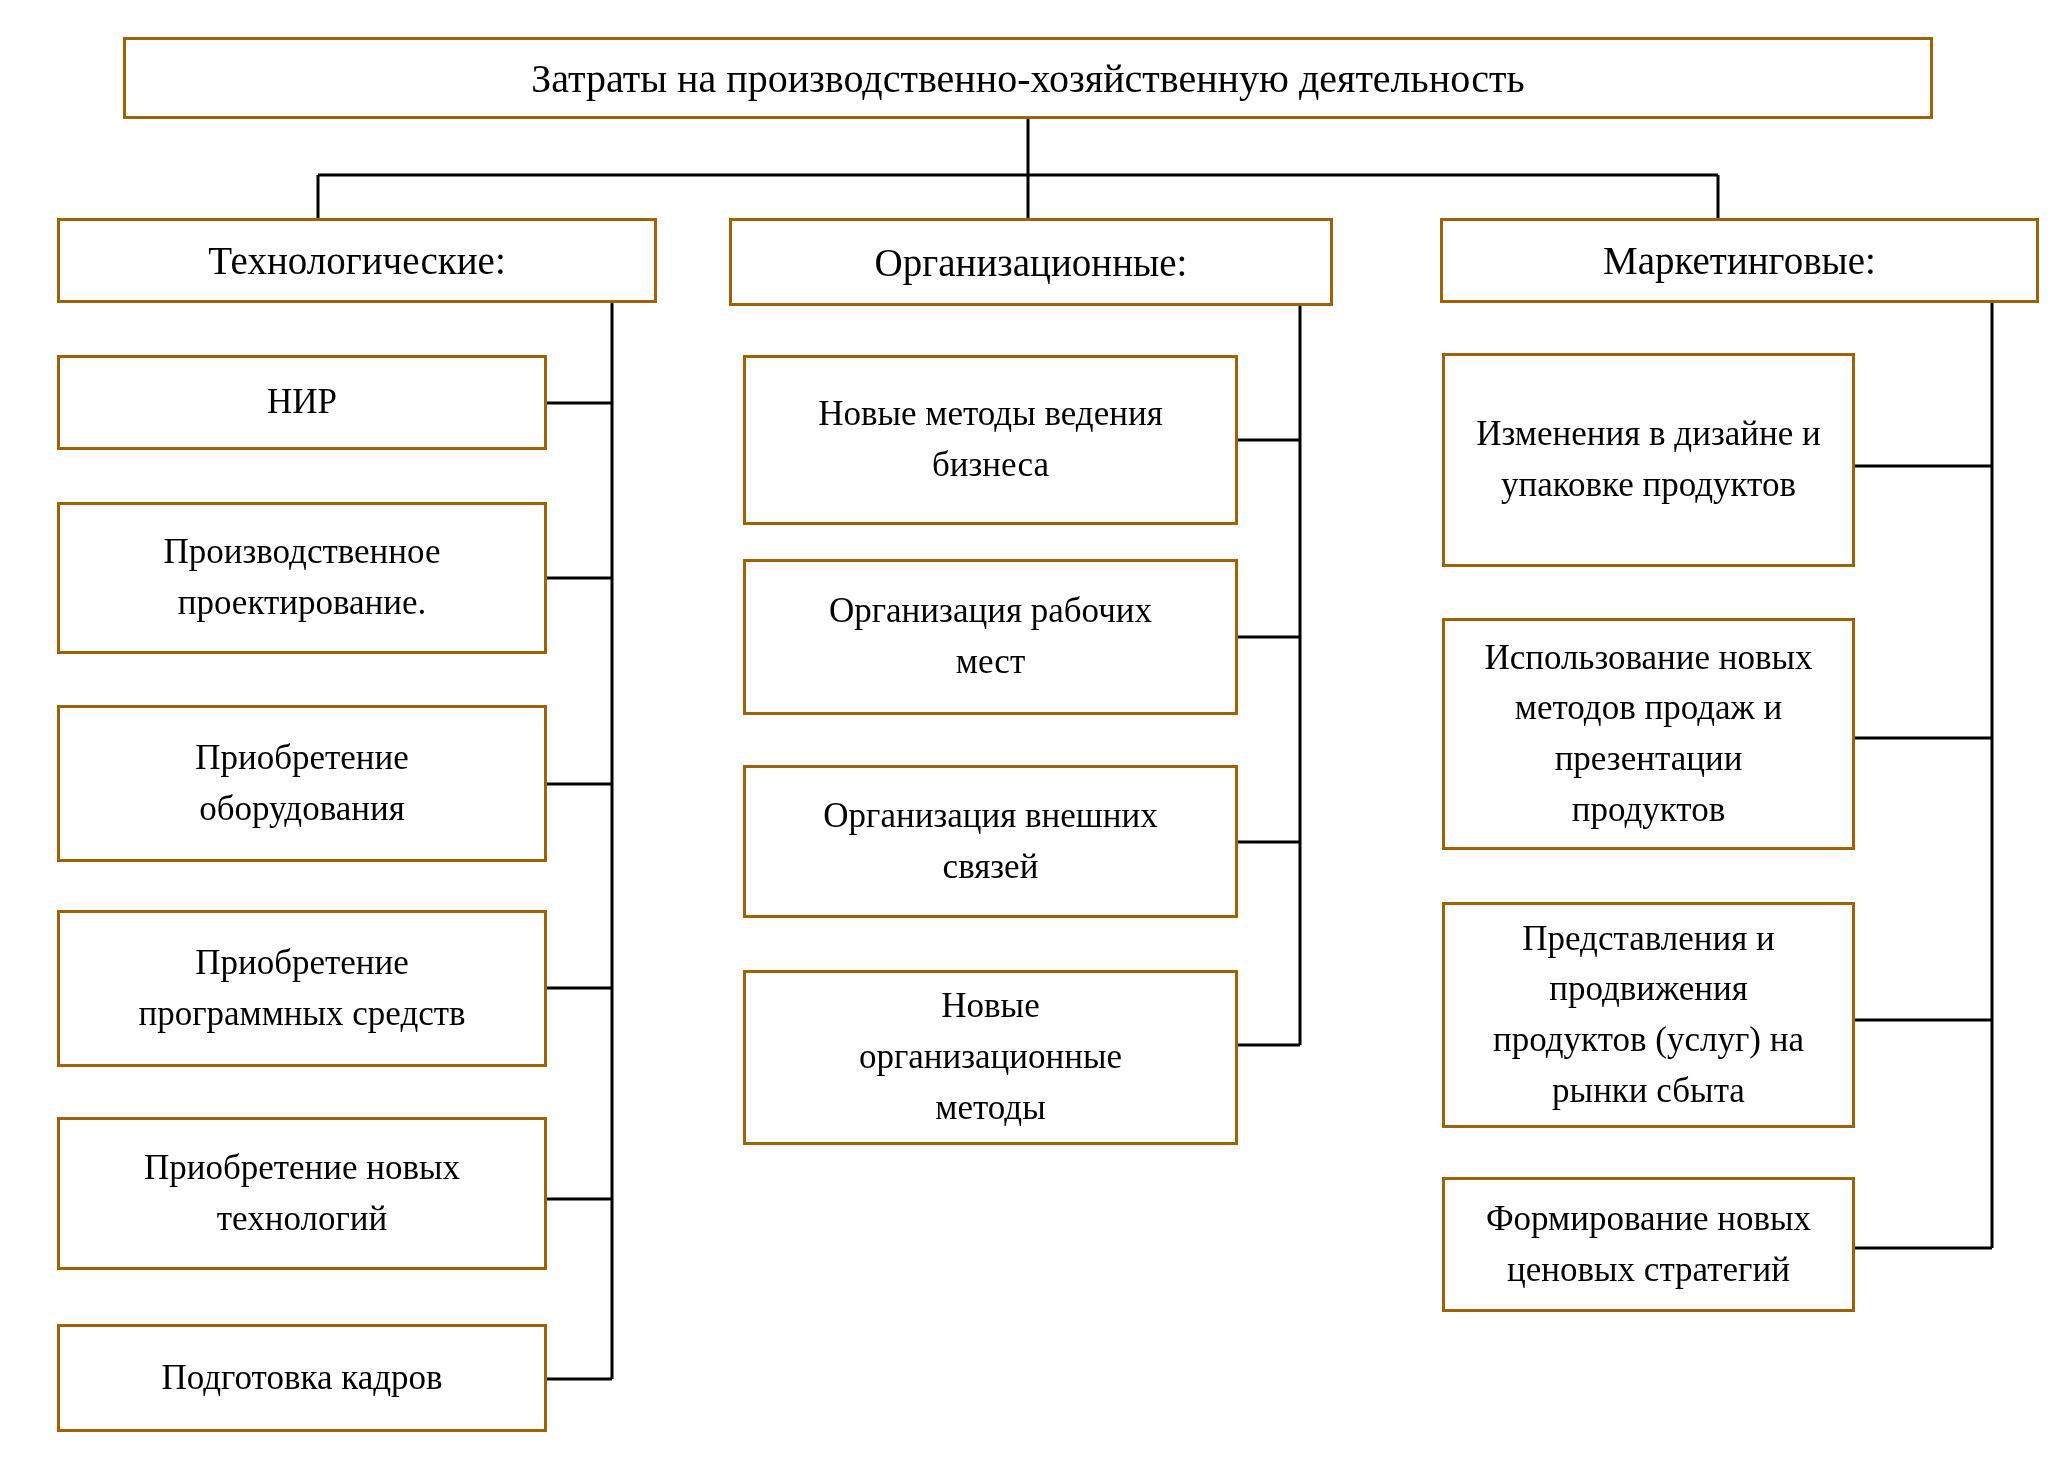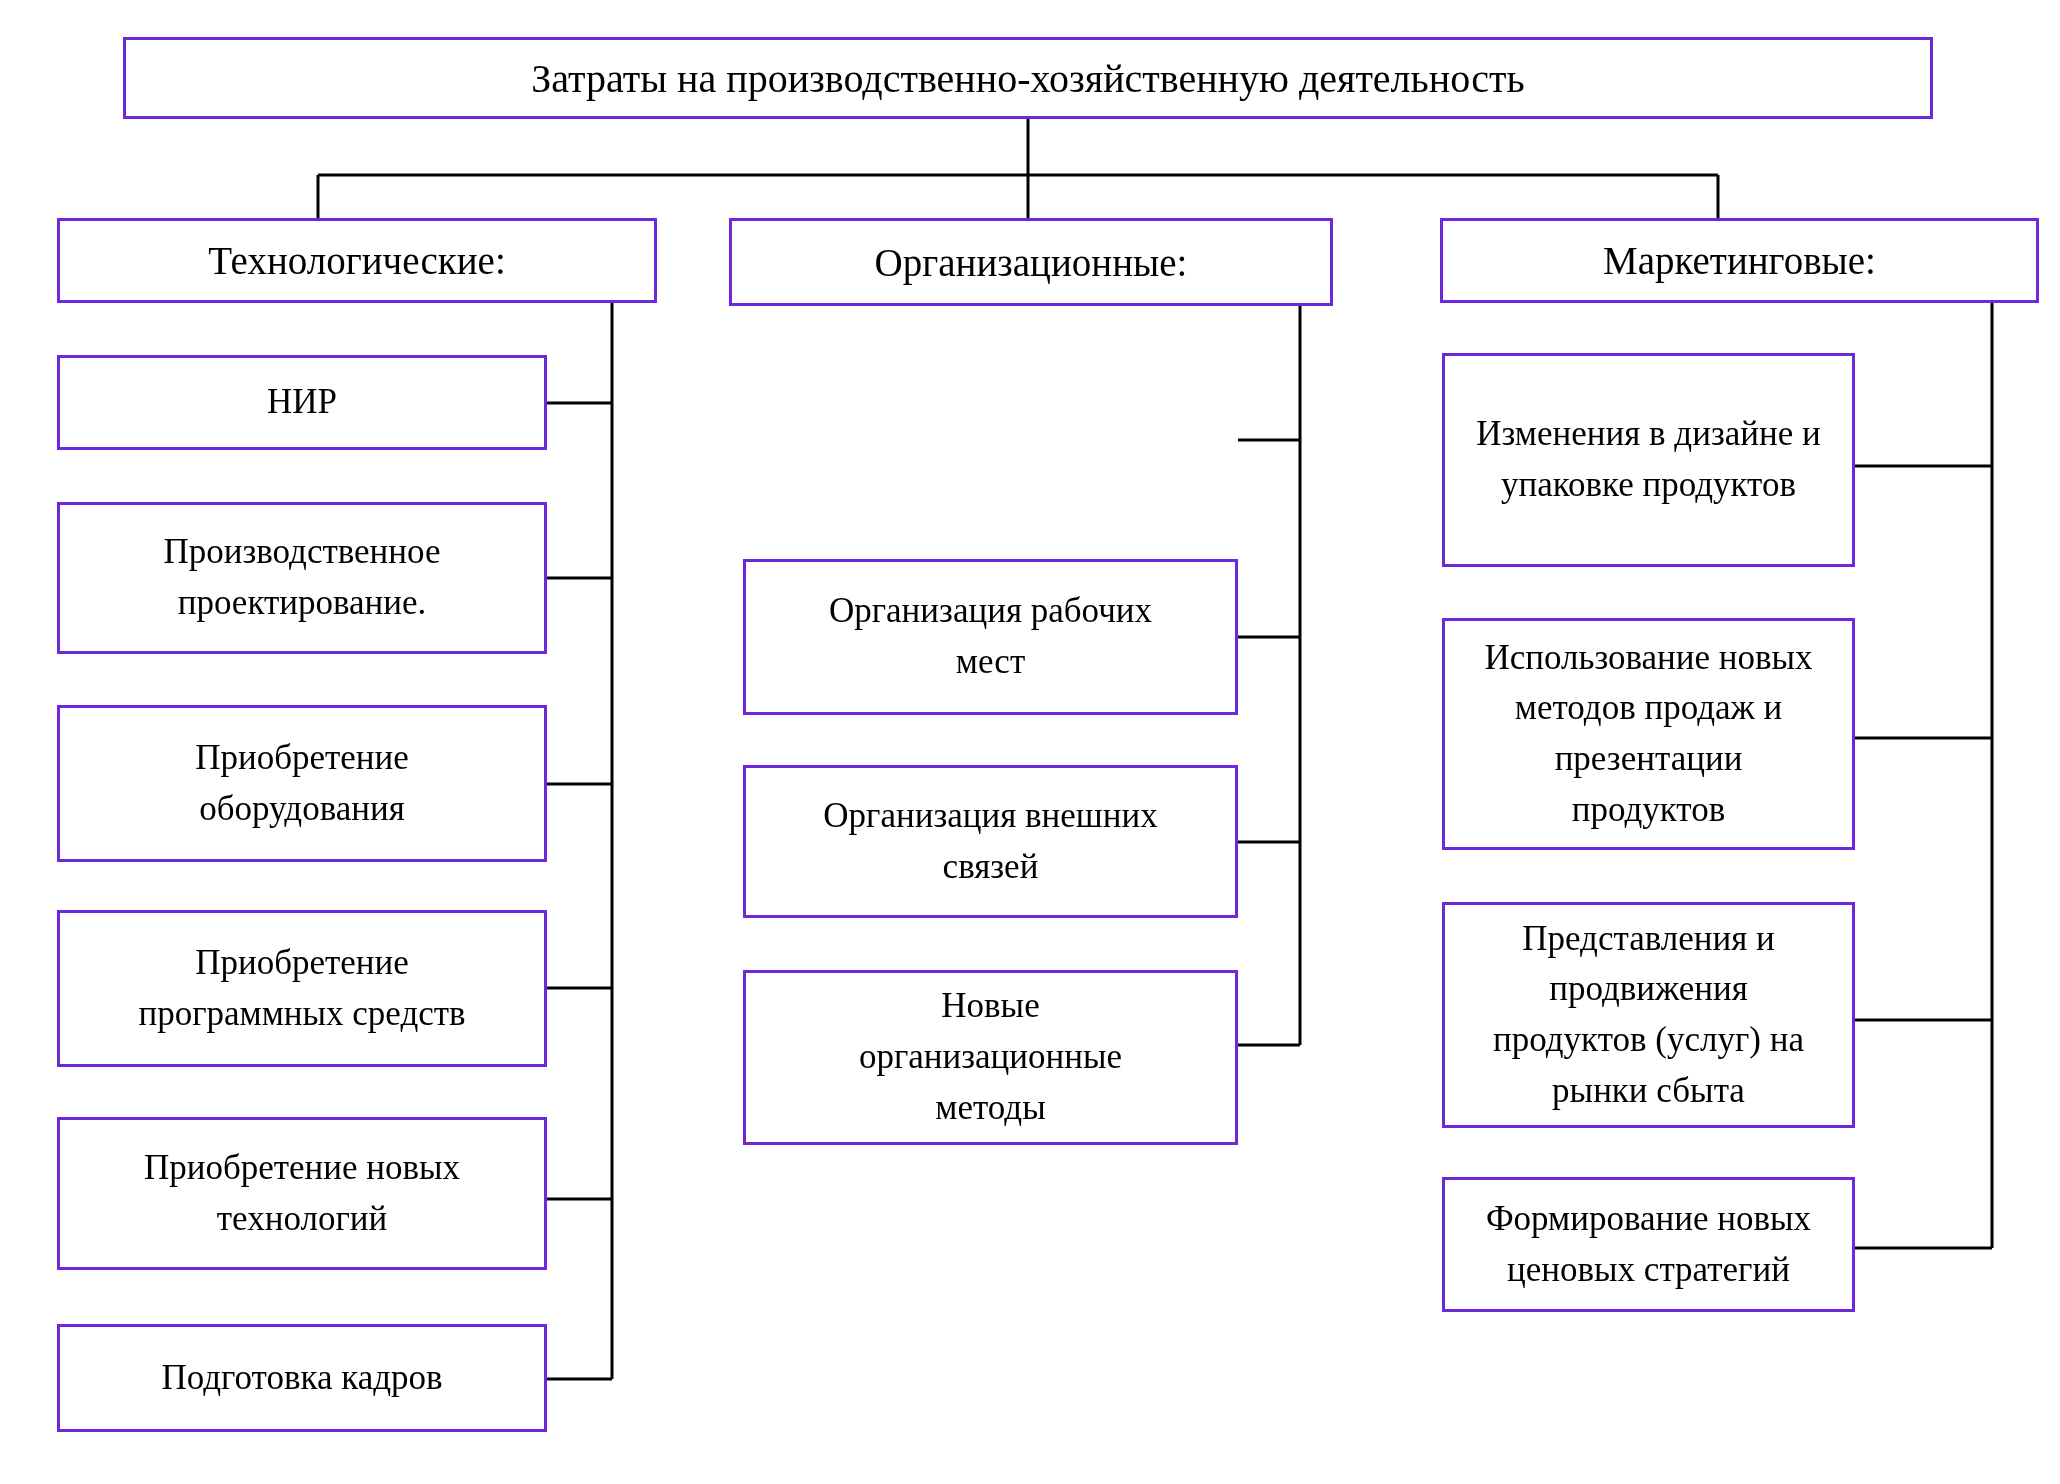--- a/index.html
+++ b/index.html
@@ -7,21 +7,21 @@
     position:relative;
     width:2060px;height:1484px;
     background:#ffffff;
     overflow:hidden;
     font-family:"Liberation Serif","DejaVu Serif",serif;
     color:#000000;
   }
   .connectors{position:absolute;left:0;top:0;z-index:0;}
   .box{
     position:absolute;box-sizing:border-box;
-    background:#ffffff;border:3px solid #6d28d9;
+    background:#ffffff;border:3px solid #a16207;
     display:flex;align-items:center;justify-content:center;
     text-align:center;z-index:1;padding:2px 6px;
   }
   .title-box{font-size:40px;}
   .header-box{font-size:39px;font-weight:normal;}
   .item-box{font-size:35px;line-height:1.45;white-space:pre-line;}
 </style>
 </head>
 <body>
 
@@ -48,20 +48,22 @@
 проектирование.</div>
   <div class="box item-box" style="left:57px;top:355px;width:490px;height:95px;">НИР</div>
   <div class="box item-box" style="left:57px;top:705px;width:490px;height:157px;">Приобретение
 оборудования</div>
   <div class="box item-box" style="left:57px;top:910px;width:490px;height:157px;">Приобретение
 программных средств</div>
   <div class="box item-box" style="left:57px;top:1117px;width:490px;height:153px;">Приобретение новых
 технологий</div>
   <div class="box item-box" style="left:57px;top:1324px;width:490px;height:108px;">Подготовка кадров</div>
 
+  <div class="box item-box" style="left:743px;top:355px;width:495px;height:170px;">Новые методы ведения
+бизнеса</div>
   <div class="box item-box" style="left:743px;top:559px;width:495px;height:156px;text-align:center;">Организация рабочих
 мест</div>
   <div class="box item-box" style="left:743px;top:765px;width:495px;height:153px;">Организация внешних
 связей</div>
   <div class="box item-box" style="left:743px;top:970px;width:495px;height:175px;">Новые
 организационные
 методы</div>
 
   <div class="box item-box" style="left:1442px;top:353px;width:413px;height:214px;">Изменения в дизайне и
 упаковке продуктов</div>

